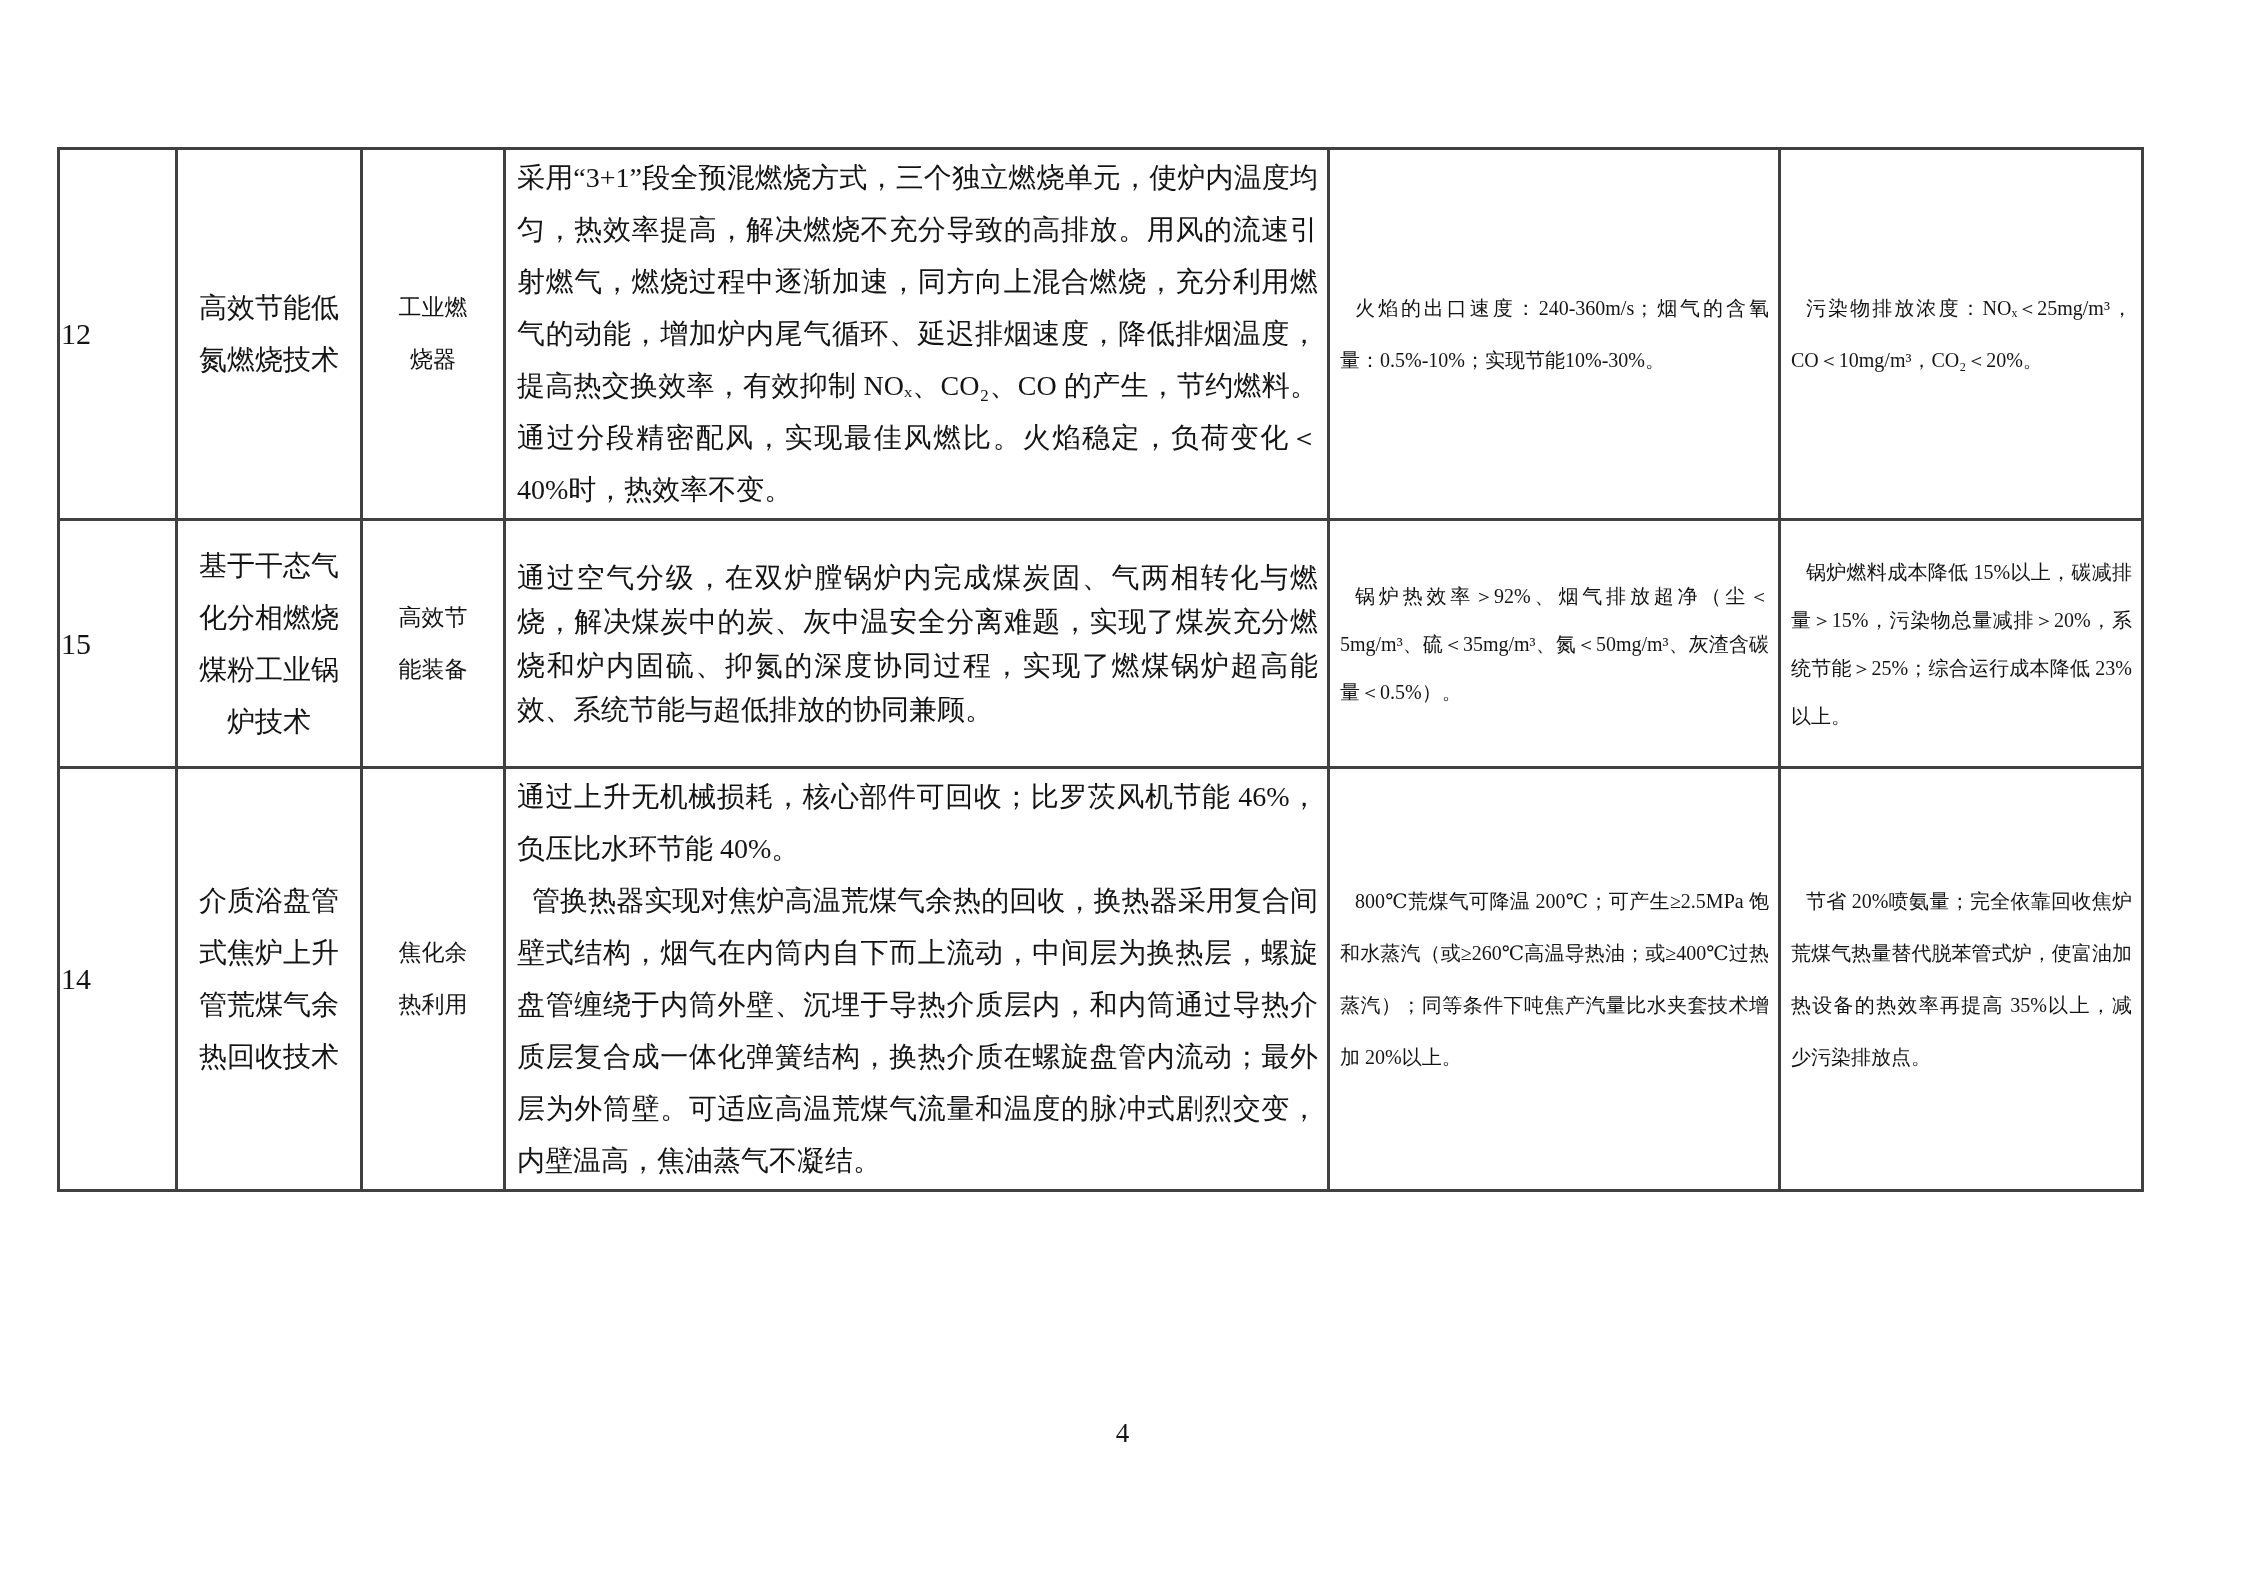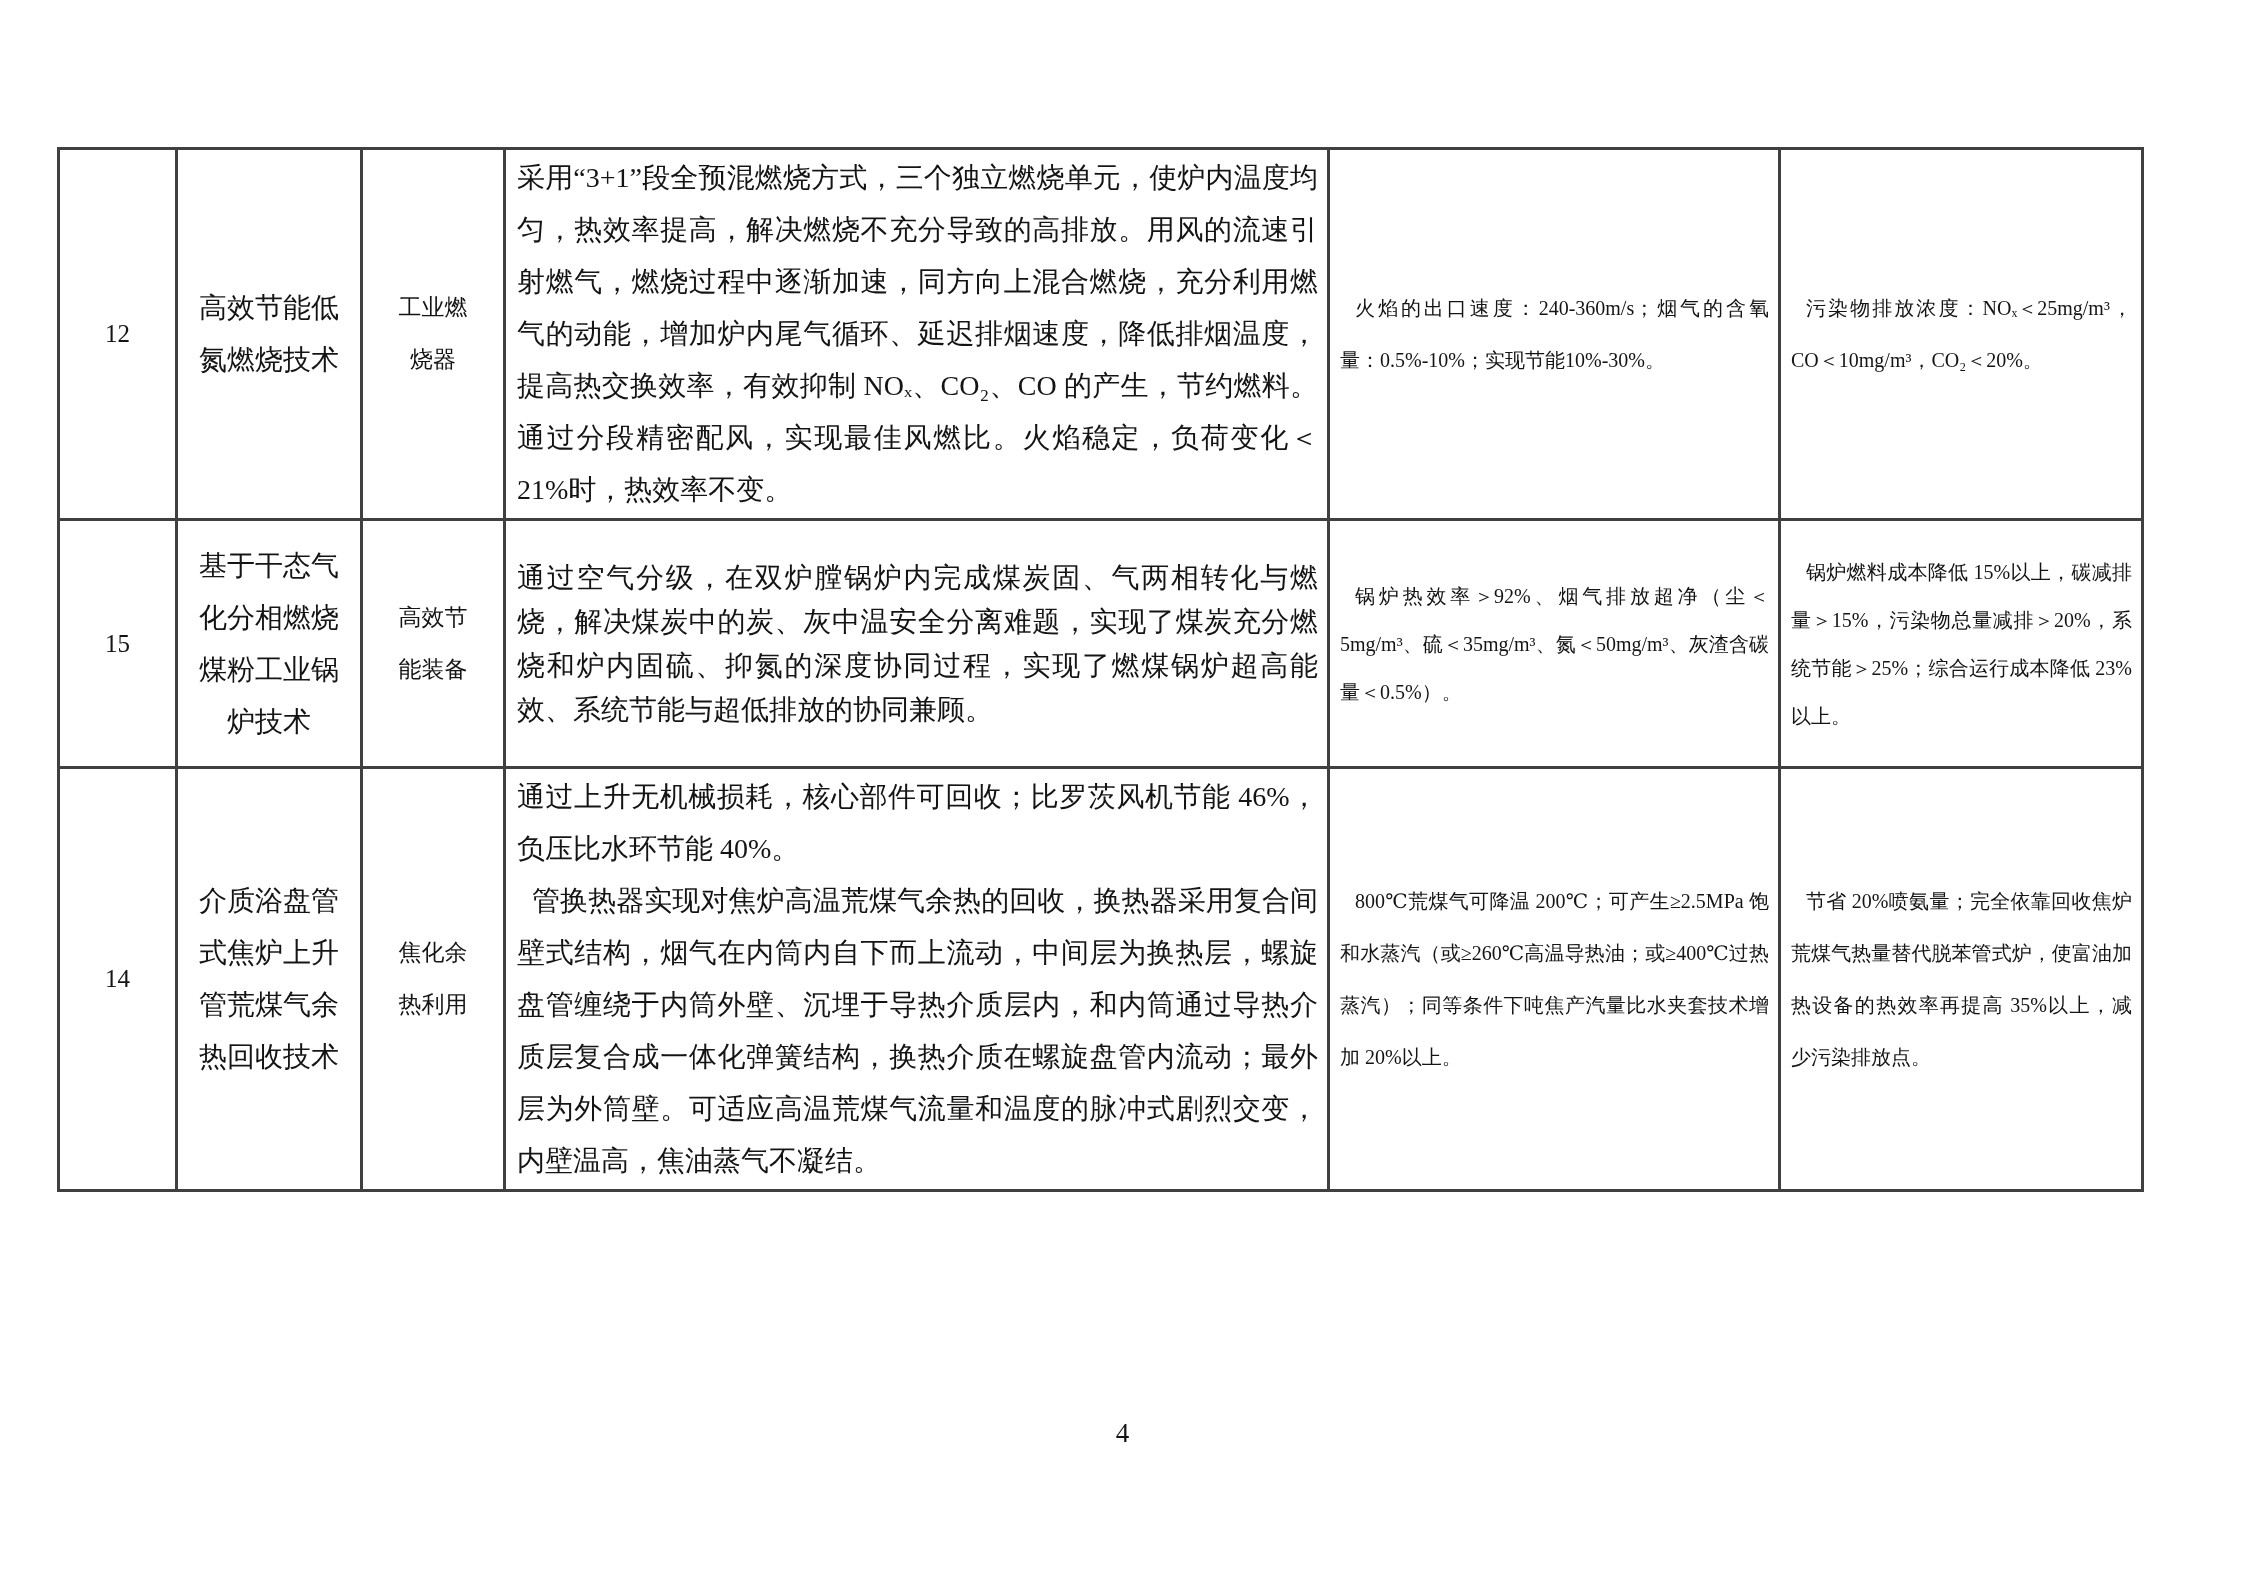--- a/index.html
+++ b/index.html
@@ -34,22 +34,21 @@
     border: 3px solid #404040;
     vertical-align: middle;
     overflow: hidden;
   }
   
   tr.row-12 { height: 363px; }
   tr.row-13 { height: 248px; }
   tr.row-14 { height: 408px; }
 
   td.cell-index {
-    text-align: center;
-    font-size: 25px;
+    font-size: 30px;
   }
   td.cell-name {
     text-align: center;
     font-size: 28px;
     line-height: 52px;
     padding: 0 19px;
   }
   td.cell-category {
     text-align: center;
     font-size: 23px;
@@ -98,21 +97,21 @@
       <col style="width:824px">
       <col style="width:451px">
       <col style="width:363px">
     </colgroup>
     <tbody>
       <tr class="row-12">
         <td class="cell-index">12</td>
         <td class="cell-name">高效节能低氮燃烧技术</td>
         <td class="cell-category">工业燃烧器</td>
         <td class="cell-desc">
-          <p>采用“3+1”段全预混燃烧方式，三个独立燃烧单元，使炉内温度均匀，热效率提高，解决燃烧不充分导致的高排放。用风的流速引射燃气，燃烧过程中逐渐加速，同方向上混合燃烧，充分利用燃气的动能，增加炉内尾气循环、延迟排烟速度，降低排烟温度，提高热交换效率，有效抑制 NOₓ、CO₂、CO 的产生，节约燃料。通过分段精密配风，实现最佳风燃比。火焰稳定，负荷变化＜21%时，热效率不变。</p>
+          <p>采用“3+1”段全预混燃烧方式，三个独立燃烧单元，使炉内温度均匀，热效率提高，解决燃烧不充分导致的高排放。用风的流速引射燃气，燃烧过程中逐渐加速，同方向上混合燃烧，充分利用燃气的动能，增加炉内尾气循环、延迟排烟速度，降低排烟温度，提高热交换效率，有效抑制 NOₓ、CO₂、CO 的产生，节约燃料。通过分段精密配风，实现最佳风燃比。火焰稳定，负荷变化＜40%时，热效率不变。</p>
         </td>
         <td class="cell-metrics">火焰的出口速度：240-360m/s；烟气的含氧量：0.5%-10%；实现节能10%-30%。</td>
         <td class="cell-benefits">污染物排放浓度：NOₓ＜25mg/m³，CO＜10mg/m³，CO₂＜20%。</td>
       </tr>
 
       <tr class="row-13">
         <td class="cell-index">15</td>
         <td class="cell-name">基于干态气化分相燃烧煤粉工业锅炉技术</td>
         <td class="cell-category">高效节能装备</td>
         <td class="cell-desc">

